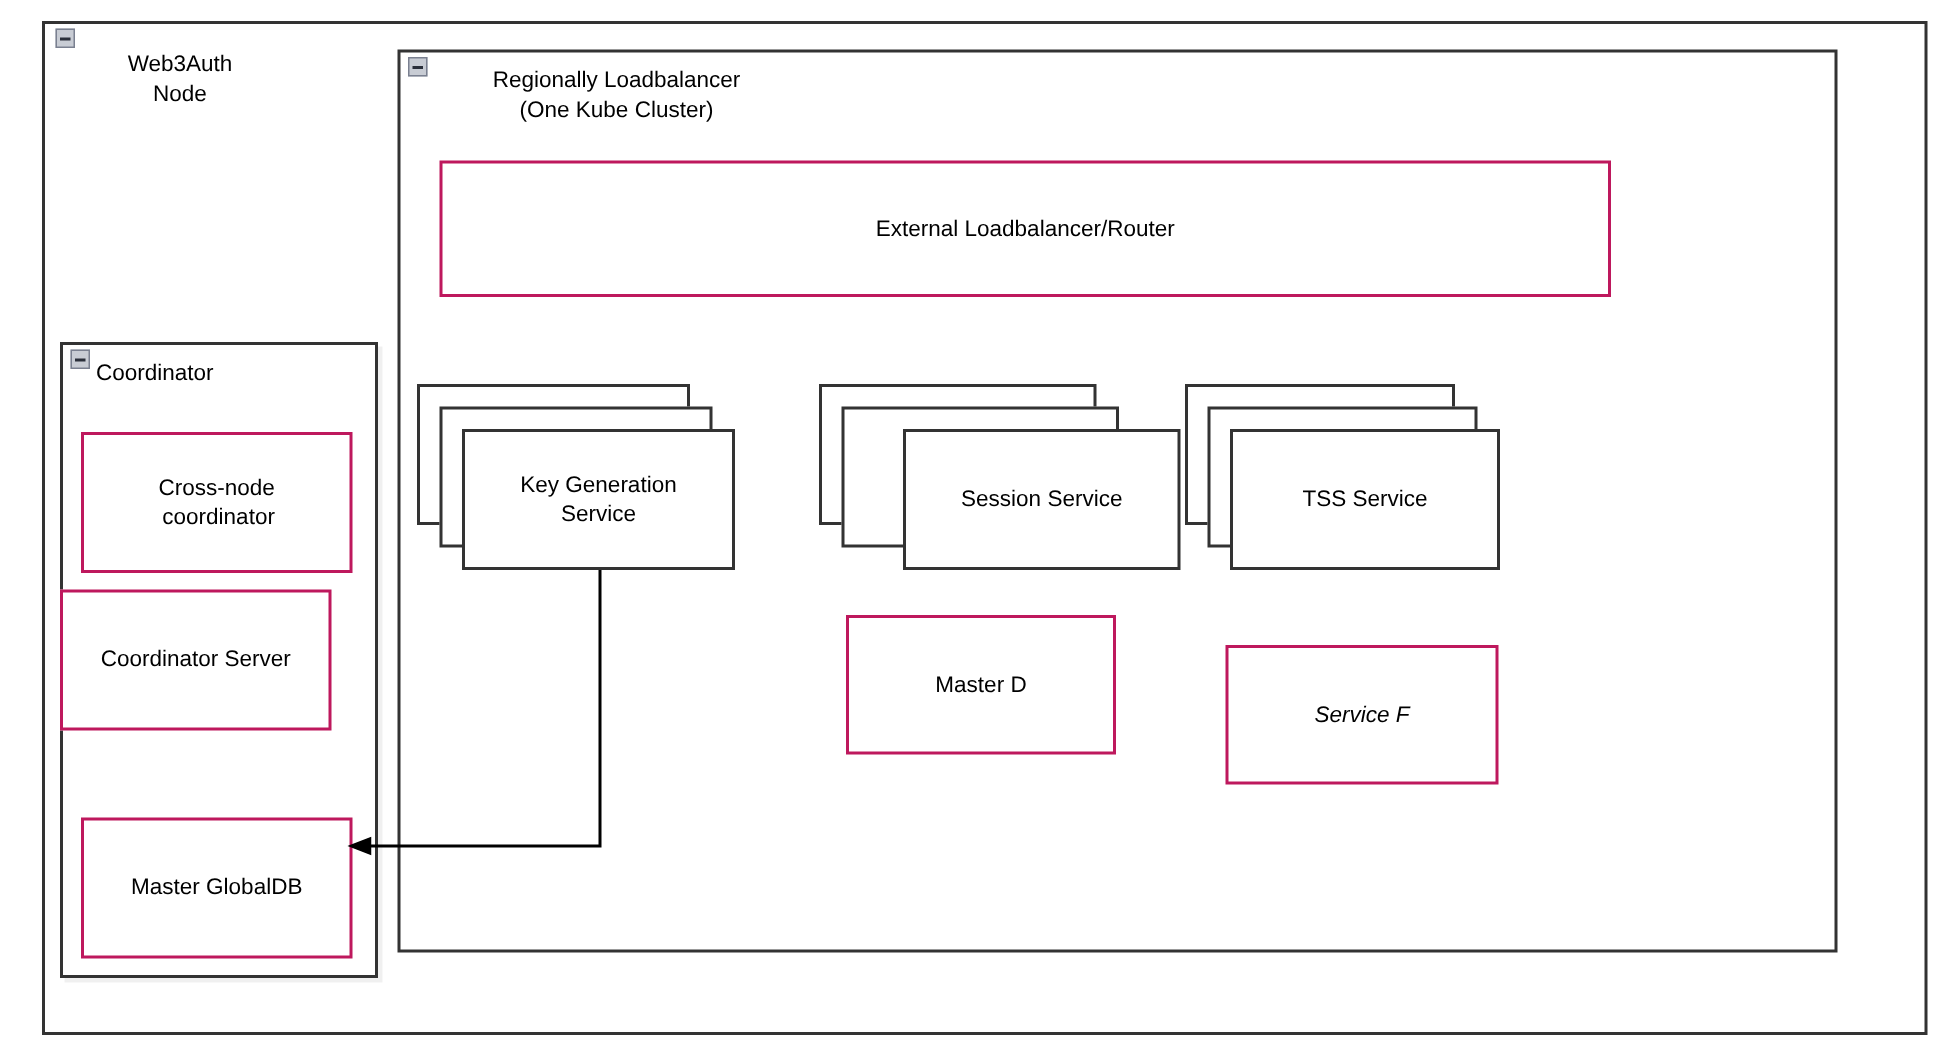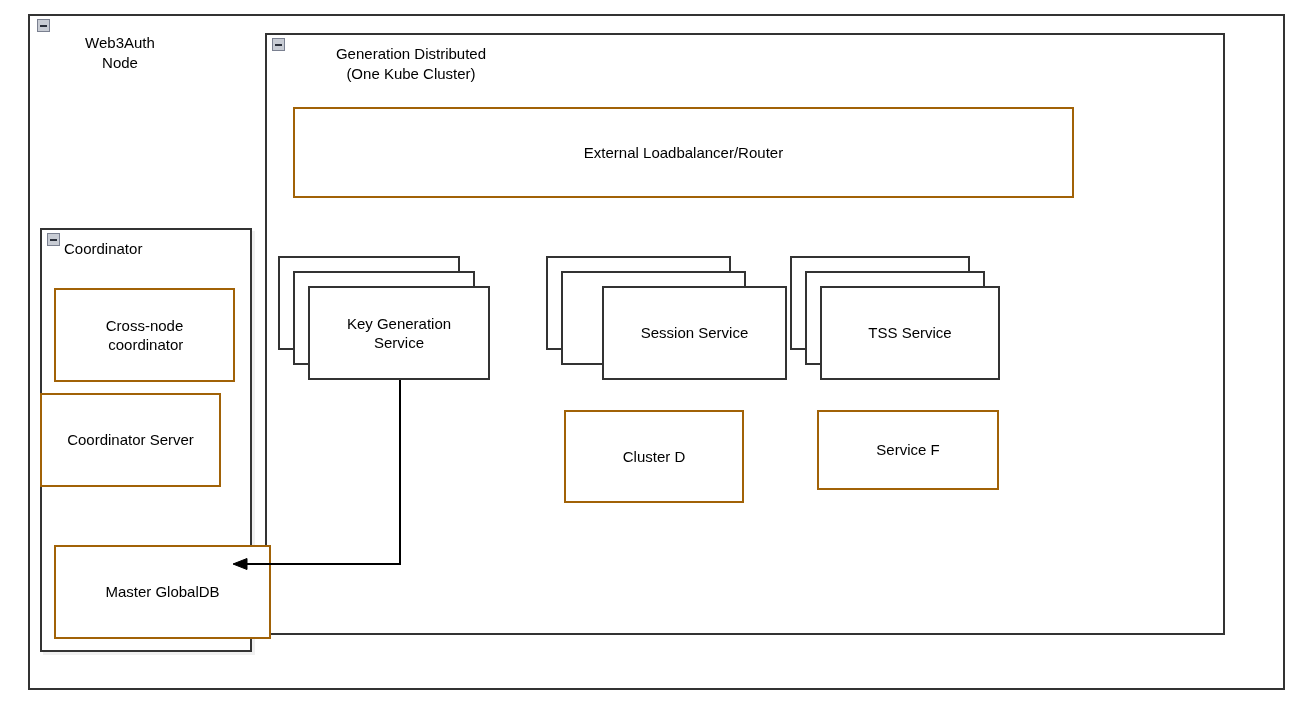--- a/index.html
+++ b/index.html
@@ -26,21 +26,21 @@
   .frame {
     border: 2px solid #333333;
     background: #ffffff;
   }
   .frame-shadow {
     box-shadow: 3px 3px 0 0 rgba(0,0,0,0.06);
   }
 
   
   .node {
-    border: 2px solid #a16207;
+    border: 2px solid #be185d;
     background: #ffffff;
     display: flex;
     align-items: center;
     justify-content: center;
     text-align: center;
     font-size: 15px;
     color: #000000;
     line-height: 1.28;
     white-space: pre-line;
   }
@@ -102,21 +102,21 @@
 
 <div id="canvas">
 
   <div class="abs frame" style="left:28px; top:14px; width:1257px; height:676px;"></div>
   <div class="collapse-icon" style="left:37px; top:19px;"></div>
   <div class="frame-title" style="left:55px; top:33px; width:130px;">Web3Auth
 Node</div>
 
   <div class="abs frame" style="left:265px; top:33px; width:960px; height:602px;"></div>
   <div class="collapse-icon" style="left:272px; top:38px;"></div>
-  <div class="frame-title" style="left:291px; top:44px; width:240px;">Generation Distributed
+  <div class="frame-title" style="left:291px; top:44px; width:240px;">Regionally Loadbalancer
 (One Kube Cluster)</div>
 
   <div class="abs node" style="left:293px; top:107px; width:781px; height:91px;">External Loadbalancer/Router</div>
 
   <div class="stack" style="left:278px; top:256px; width:212px; height:124px;padding-left:36px;">
     <div class="layer" style="left:0px; top:0px; width:182px; height:94px;"></div>
     <div class="layer" style="left:15px; top:15px; width:182px; height:94px;"></div>
     <div class="layer top" style="left:30px; top:30px; width:182px; height:94px;">Key Generation
 Service</div>
   </div>
@@ -126,33 +126,33 @@
     <div class="layer" style="left:15px; top:15px; width:185px; height:94px;"></div>
     <div class="layer top" style="left:30px; top:30px; width:185px; height:94px;margin-left:26px;">Session Service</div>
   </div>
 
   <div class="stack" style="left:790px; top:256px; width:210px; height:124px;">
     <div class="layer" style="left:0px; top:0px; width:180px; height:94px;"></div>
     <div class="layer" style="left:15px; top:15px; width:180px; height:94px;"></div>
     <div class="layer top" style="left:30px; top:30px; width:180px; height:94px;">TSS Service</div>
   </div>
 
-  <div class="abs node" style="left:564px; top:410px; width:180px; height:93px;">Cluster D</div>
+  <div class="abs node" style="left:564px; top:410px; width:180px; height:93px;">Master D</div>
 
-  <div class="abs node" style="left:817px; top:410px; width:182px; height:80px;">Service F</div>
+  <div class="abs node" style="left:817px; top:430px; width:182px; height:93px;font-style:italic;">Service F</div>
 
   <div class="abs frame frame-shadow" style="left:40px; top:228px; width:212px; height:424px;"></div>
   <div class="collapse-icon" style="left:47px; top:233px;"></div>
   <div class="frame-title" style="left:64px; top:239px; width:140px; text-align:left;">Coordinator</div>
 
   <div class="abs node" style="left:54px; top:288px; width:181px; height:94px;text-align:right;">Cross-node
 coordinator</div>
 
   <div class="abs node" style="left:40px; top:393px; width:181px; height:94px;">Coordinator Server</div>
 
-  <div class="abs node" style="left:54px; top:545px; width:217px; height:94px;">Master GlobalDB</div>
+  <div class="abs node" style="left:54px; top:545px; width:181px; height:94px;">Master GlobalDB</div>
 
   <svg class="edge" style="left:0px; top:0px;" width="1302" height="708" viewBox="0 0 1302 708">
     <polyline points="400,380 400,564 240,564" fill="none" stroke="#000000" stroke-width="2"></polyline>
     <polygon points="233,564 247,558.5 247,569.5" fill="#000000" stroke="#000000" stroke-width="1"></polygon>
   </svg>
 
 </div>
 
 </body></html>

